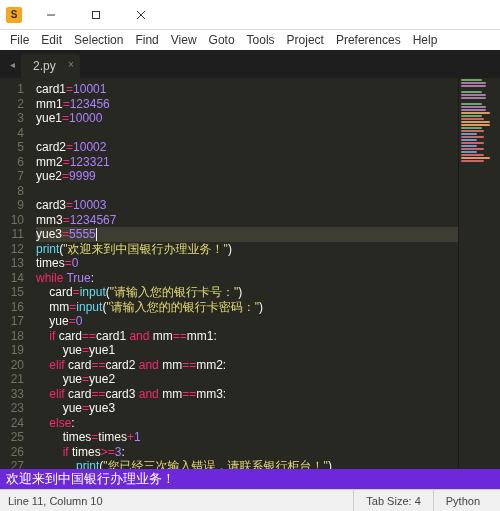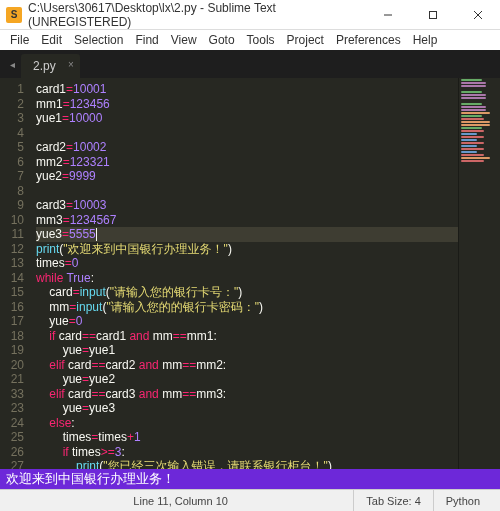--- a/index.html
+++ b/index.html
@@ -39,30 +39,29 @@
 .minimap { width: 42px; background: #272822; border-left: 1px solid #1a1b17; position: relative; overflow:hidden; }
 .minimap .mm-line { height: 2px; margin: 1px 2px; border-radius:1px; }
 .minimap .mm1 { background: #6a6; width: 50%; }
 .minimap .mm2 { background: #a7a; width: 60%; }
 .minimap .mm3 { background: #d96; width: 70%; }
 .minimap .mm4 { background: #69c; width: 40%; }
 .minimap .mm5 { background: #c66; width: 55%; }
 
 .output { height: 20px; background: #6d28d9; color: #fff; font-family: Consolas, monospace; font-size: 13px; padding: 2px 6px; display:flex; align-items:center; }
 
-.statusbar { height: 22px; background: #f0f0f0; border-top: 1px solid #ccc; display: flex; align-items: center; font-size: 11px; color: #444; padding: 0 8px; text-align: center; }
+.statusbar { height: 22px; background: #f0f0f0; border-top: 1px solid #ccc; display: flex; align-items: center; font-size: 11px; color: #444; padding: 0 8px; }
 .statusbar .sb-left { flex: 1; }
 .statusbar .sb-cell { padding: 0 12px; border-left: 1px solid #ccc; height: 100%; display:flex; align-items:center; }
 </style>
 </head>
 <body>
 
 <div class="titlebar">
   <div class="app-icon">S</div>
-  <div class="title">C:\Users\30617\Desktop\lx\2.py - Sublime Text (UNREGISTERED)</div>
   <div class="win-btns">
     <div class="win-btn">
         <svg viewBox="0 0 10 10">
           <line x1="1" y1="5" x2="9" y2="5" stroke="#333" stroke-width="1"></line>
         </svg>
       </div>
     <div class="win-btn">
         <svg viewBox="0 0 10 10">
           <rect x="1.5" y="1.5" width="7" height="7" fill="none" stroke="#333" stroke-width="1"></rect>
         </svg>

